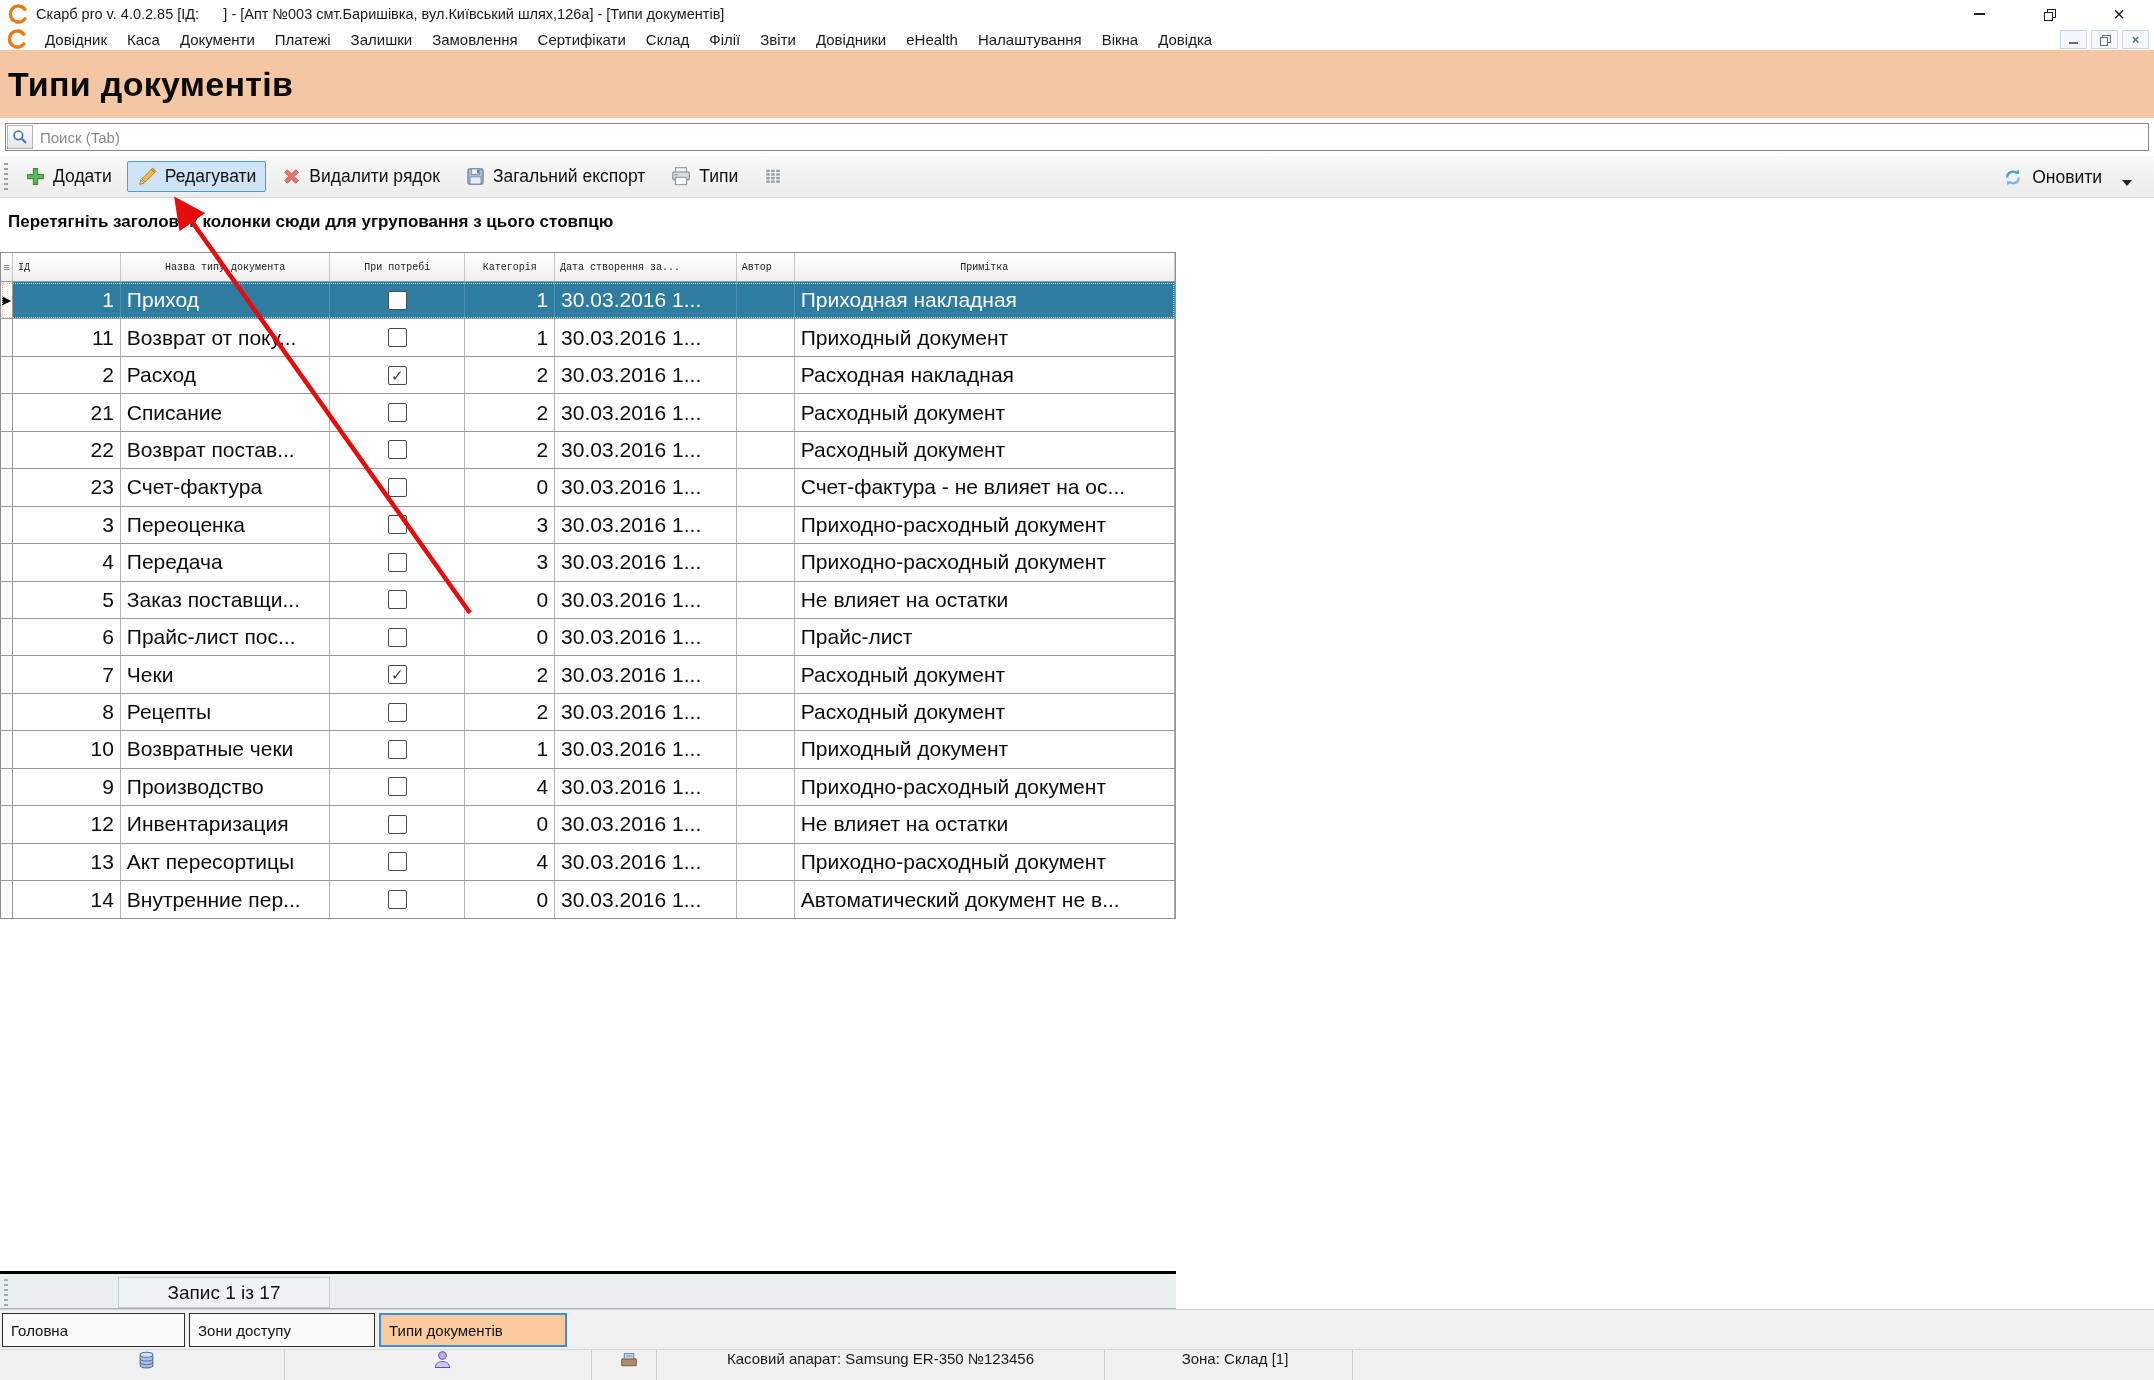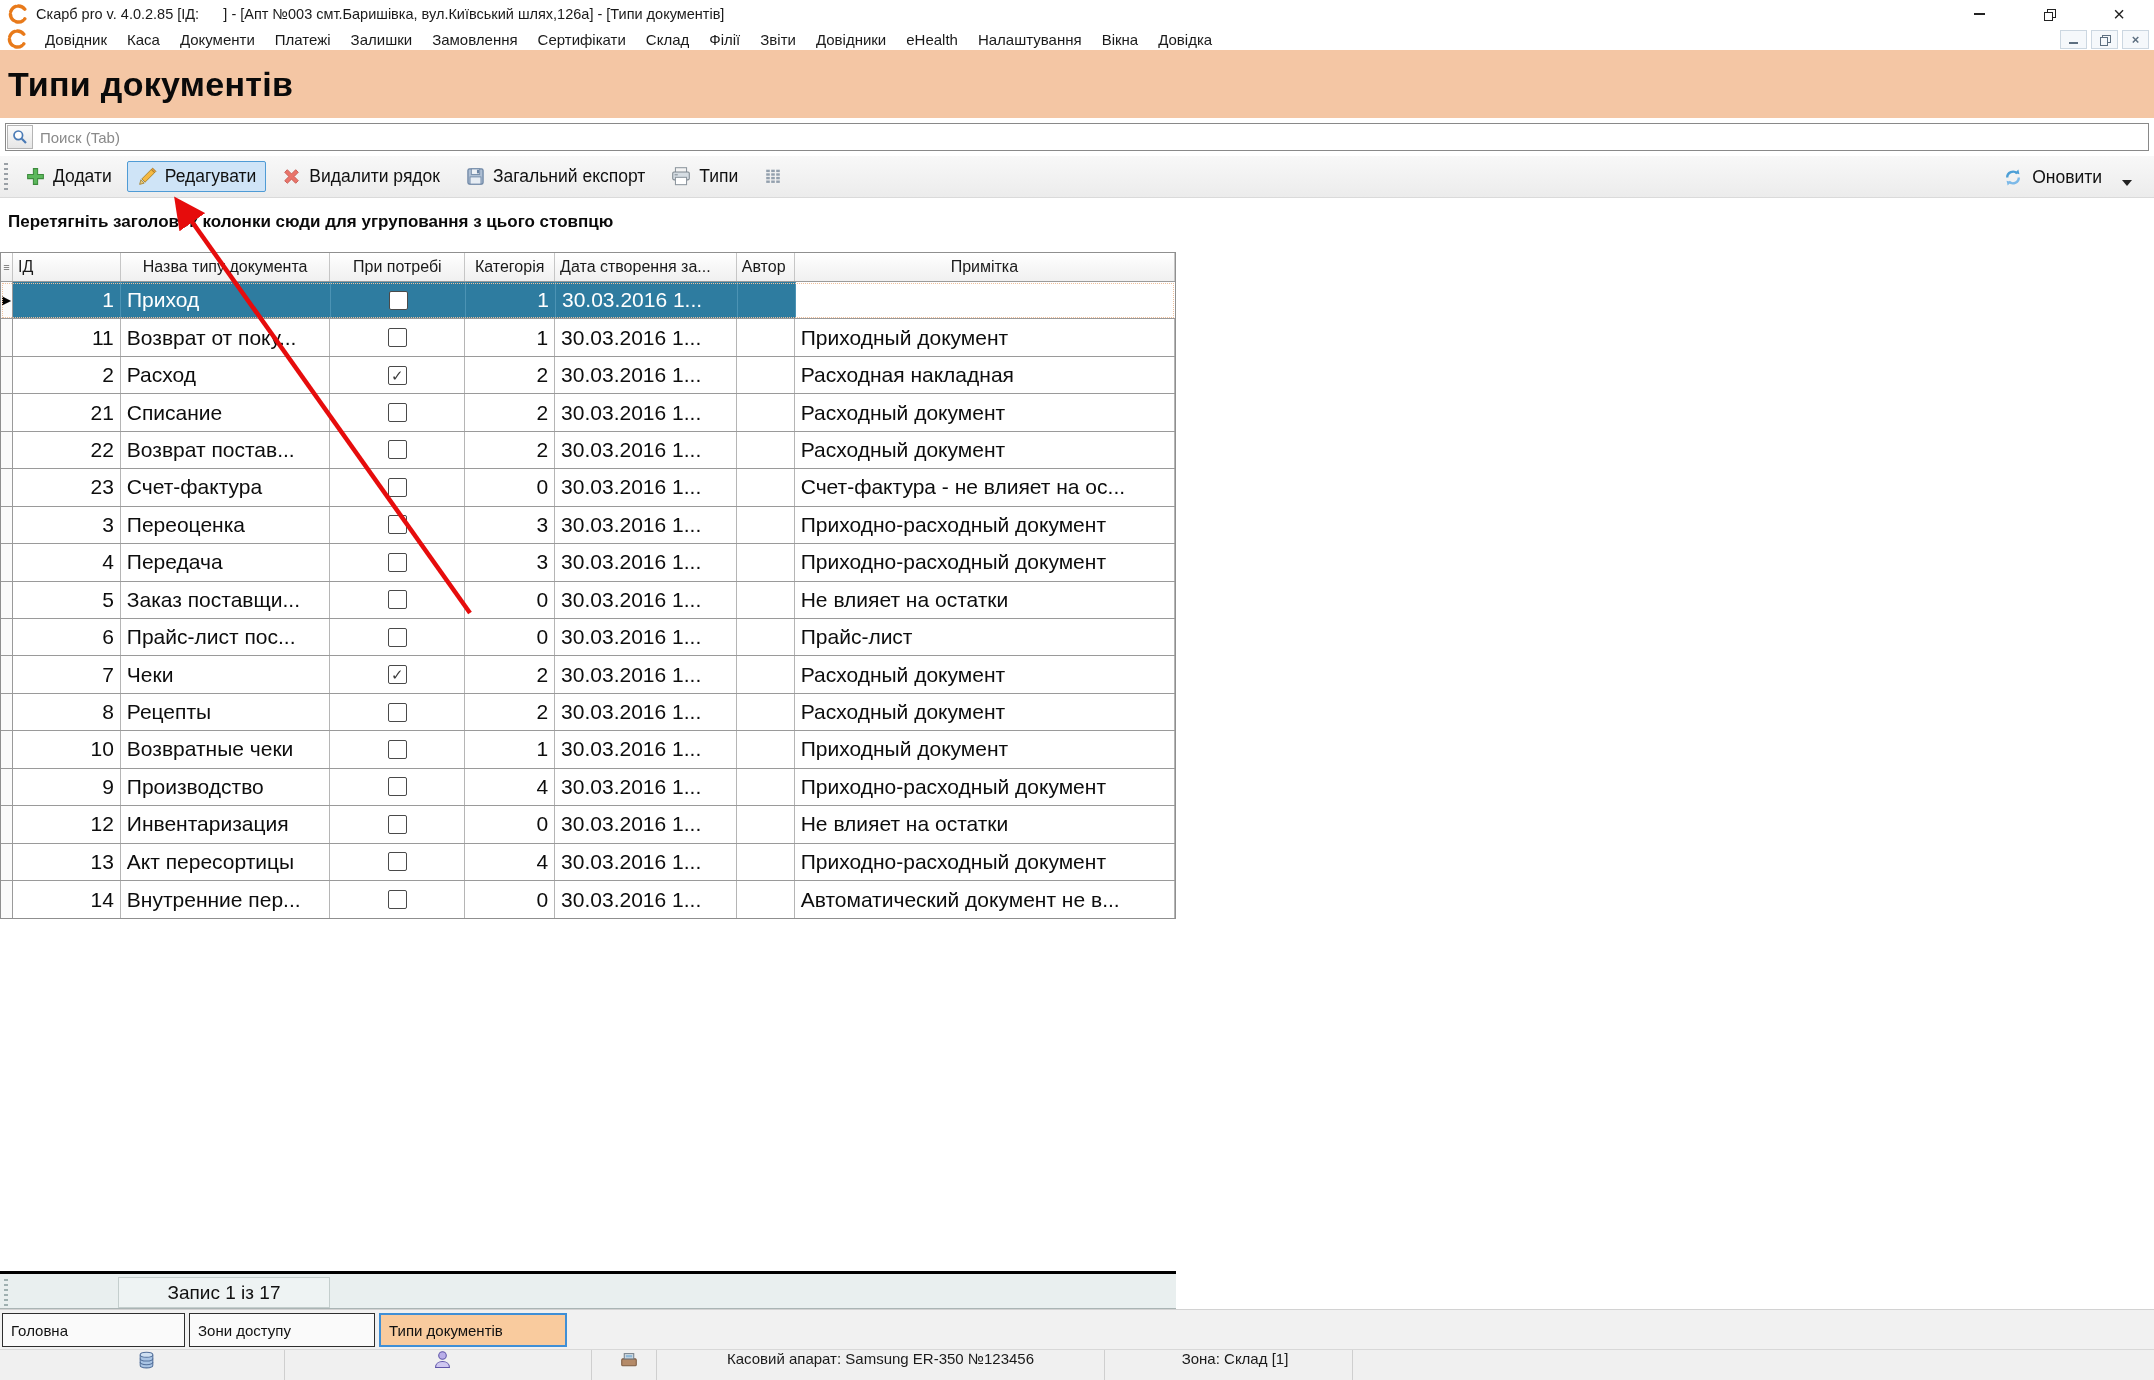--- a/index.html
+++ b/index.html
@@ -52,21 +52,21 @@
   .refresh-btn { position:absolute; right:22px; top:4px; height:34px; display:flex; align-items:center; gap:8px; font-size:17.5px; color:#111; }
   .caret { width:0; height:0; border-left:5px solid transparent; border-right:5px solid transparent; border-top:6px solid #222; margin-left:12px; margin-top:12px; }
 
   
   .hint { position:absolute; left:8px; top:212px; font-size:17px; font-weight:bold; color:#0a0a0a; }
 
   
   .dtable { position:absolute; left:0; top:252px; width:1176px; border:1px solid #8f8f8f; background:#fff; }
   .thead { display:flex; height:29px; background:linear-gradient(#ffffff,#f0f0f0); border-bottom:1px solid #9a9a9a; }
   .corner { width:12px; border-right:1px solid #c4c4c4; display:flex; align-items:center; justify-content:center; font-size:11px; color:#666; }
-  .th { font-size:16px; display:flex; align-items:center; border-right:1px solid #c6c6c6; padding:0 5px; color:#1a1a1a; overflow:hidden; white-space:nowrap; }
+  .th { font-size:10px; display:flex; align-items:center; border-right:1px solid #c6c6c6; padding:0 5px; color:#1a1a1a; overflow:hidden; white-space:nowrap;font-family:Liberation Mono, monospace; }
   .trow { display:flex; height:37.45px; border-bottom:1px solid #9a9a9a; background:#fff; }
   .trow:last-child { border-bottom:none; }
   .ind { width:12px; background:#fbfbfb; border-right:1px solid #9a9a9a; display:flex; align-items:center; justify-content:center; font-size:12px; color:#000; padding:0; }
   .td { font-size:21px; display:flex; align-items:center; border-right:1px solid #b5b5b5; padding:0 6px; overflow:hidden; white-space:nowrap; color:#0d0d0d; }
   .trow.selected .td { background:var(--sel,#2e7ca0); color:#fff; border-right-color:#4c93b4; }
   .trow.selected { outline:1.5px dotted #efc09c; outline-offset:-2px; }
   .cb { width:19px; height:19px; border:1.6px solid #4a4a4a; border-radius:2px; background:#fff; display:flex; align-items:center; justify-content:center; font-size:15px; color:#3a3a3a; line-height:1; }
 
   
   .record-bar { position:absolute; left:0; top:1271px; width:1176px; height:38px; background:#e9efef; border-top:3px solid #000000; border-bottom:1px solid #aab4b4; }
@@ -269,20 +269,21 @@
             <span>▶</span>
           </div>
           <div class="td" style="width: 108px; justify-content: flex-end;">1</div>
           <div class="td" style="width: 210px; justify-content: flex-start;">Приход</div>
           <div class="td" style="width: 135px; justify-content: center;">
             <span class="cb"></span>
           </div>
           <div class="td" style="width: 90px; justify-content: flex-end;">1</div>
           <div class="td" style="width: 182px; justify-content: flex-start;">30.03.2016 1...</div>
           <div class="td" style="width: 58px; justify-content: flex-start;"></div>
+          <div class="td" style="width: 381px; justify-content: flex-start;">Приходная накладная</div>
         </div>
         <div class="trow">
           <div class="ind"></div>
           <div class="td" style="width: 108px; justify-content: flex-end;">11</div>
           <div class="td" style="width: 210px; justify-content: flex-start;">Возврат от поку...</div>
           <div class="td" style="width: 135px; justify-content: center;">
             <span class="cb"></span>
           </div>
           <div class="td" style="width: 90px; justify-content: flex-end;">1</div>
           <div class="td" style="width: 182px; justify-content: flex-start;">30.03.2016 1...</div>

